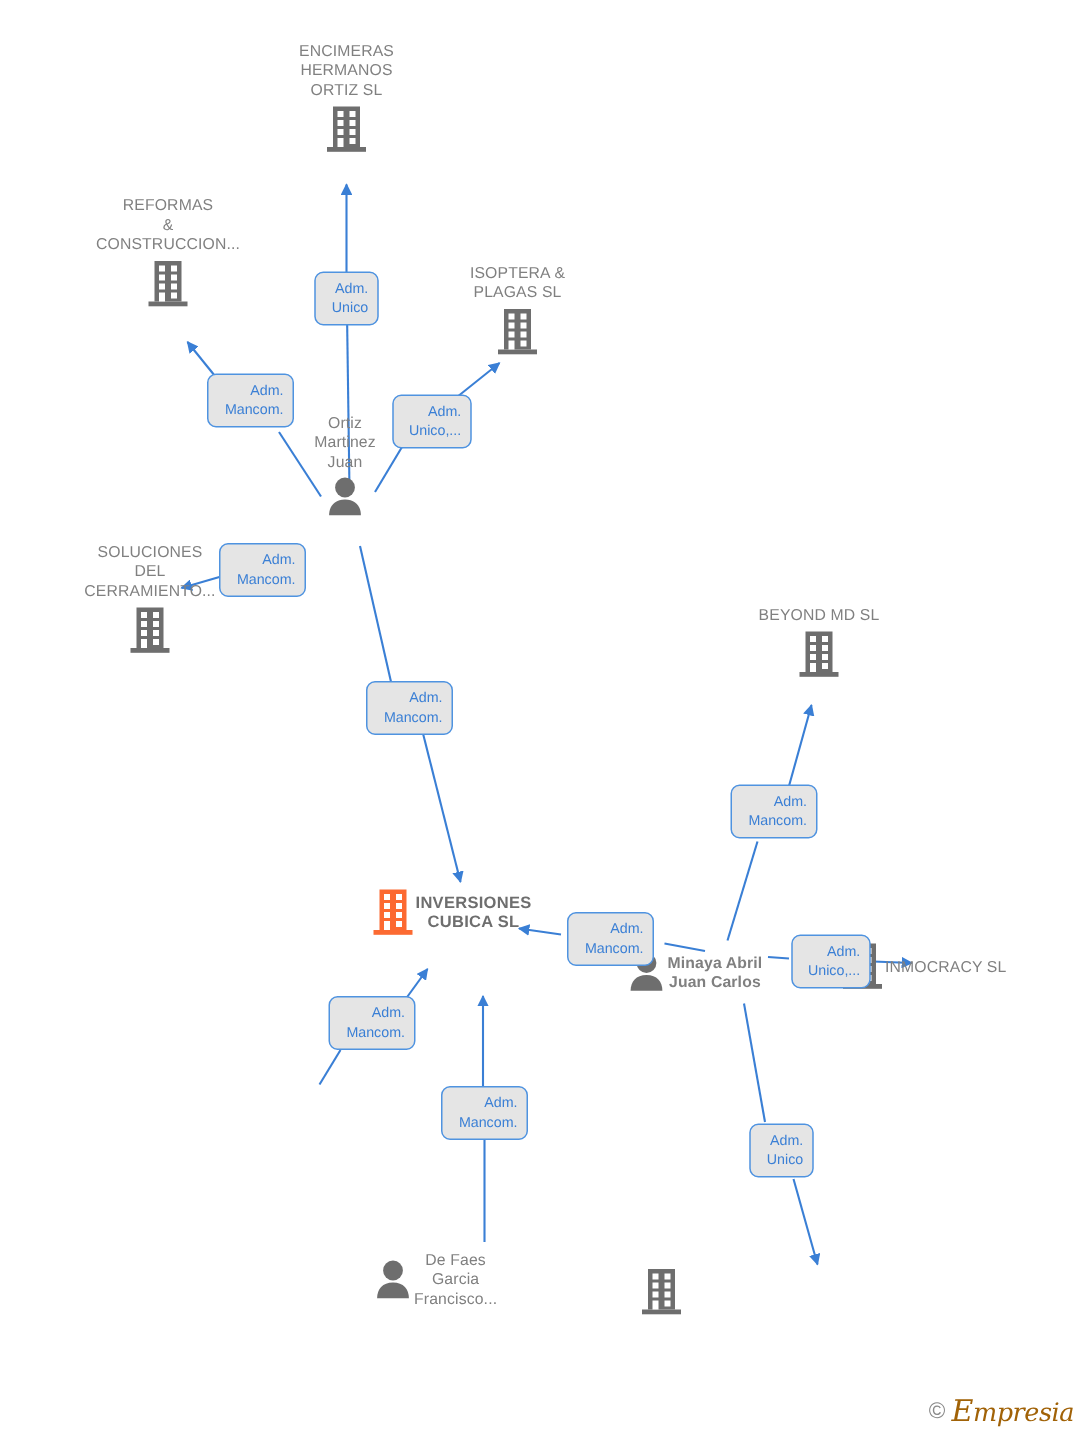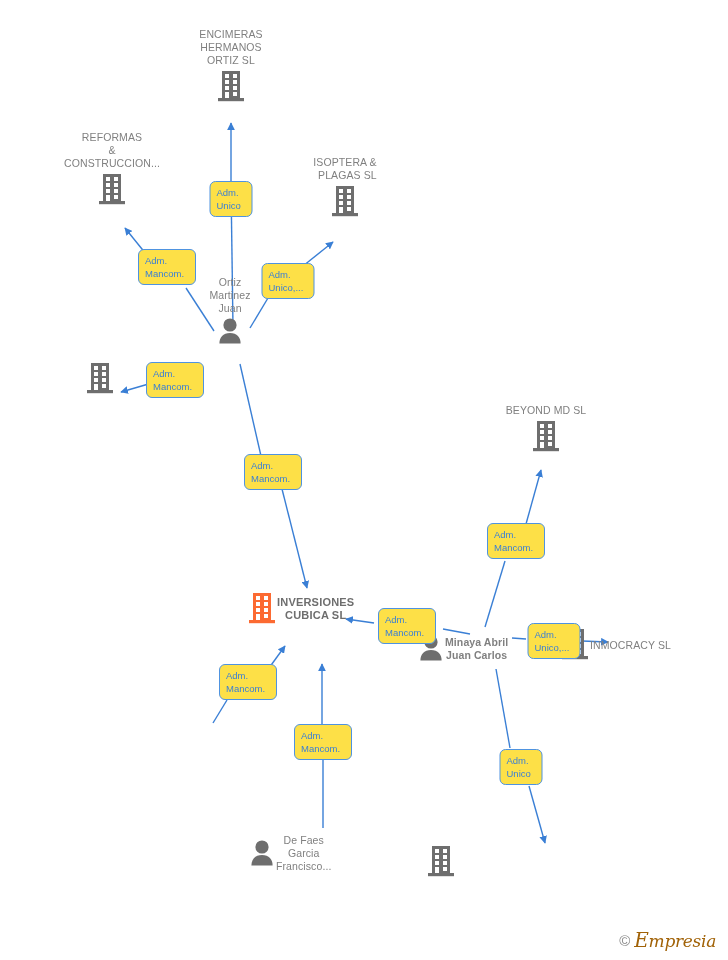--- a/index.html
+++ b/index.html
@@ -56,25 +56,25 @@
   .node.highlight .label {
     color: #6e6e6e;
     font-weight: bold;
     font-size: 11px;
     letter-spacing: 0.2px;
   }
   .edge-label {
     position: absolute;
     border: 1.3px solid #4f93e0;
     border-radius: 6px;
-    background: #fde047;
+    background: #e5e5e5;
     color: #3a7fd5;
     font-size: 9.5px;
     line-height: 13px;
-    text-align: left;
+    text-align: right;
     padding: 4px 6px 4px 6px;
     white-space: pre-line;
     box-sizing: border-box;
     transform: translate(-50%, -50%);
   }
   #watermark {
     position: absolute;
     right: 12px;
     bottom: 8px;
     display: flex;
@@ -182,21 +182,21 @@
           <rect x="9" y="22" width="4" height="6"></rect>
             <rect x="17" y="22" width="4" height="4"></rect>
         </g>
       </svg>
     </span>
     <span class="label">REFORMAS
 &amp;
 CONSTRUCCION...</span>
   </div>
 
-  <div class="node label-above" style="left:345px; top:156px;text-align:right;">
+  <div class="node label-above" style="left:345px; top:176px;">
     <span class="icon">
       <svg width="30" height="32" viewBox="0 0 30 32" aria-hidden="true">
         <g fill="#6e6e6e">
           <rect x="6" y="1" width="18" height="27"></rect>
           <rect x="2" y="28" width="26" height="3.2"></rect>
         </g>
         <g fill="#ffffff">
           <rect x="9" y="4" width="4" height="4"></rect>
             <rect x="17" y="4" width="4" height="4"></rect>
           <rect x="9" y="10" width="4" height="4"></rect>
@@ -236,20 +236,23 @@
             <rect x="17" y="4" width="4" height="4"></rect>
           <rect x="9" y="10" width="4" height="4"></rect>
             <rect x="17" y="10" width="4" height="4"></rect>
           <rect x="9" y="16" width="4" height="4"></rect>
             <rect x="17" y="16" width="4" height="4"></rect>
           <rect x="9" y="22" width="4" height="6"></rect>
             <rect x="17" y="22" width="4" height="4"></rect>
         </g>
       </svg>
     </span>
+    <span class="label">SOLUCIONES
+DEL
+CERRAMIENTO...</span>
   </div>
 
   <div class="node label-above" style="left:546px; top:404px;">
     <span class="icon">
       <svg width="30" height="32" viewBox="0 0 30 32" aria-hidden="true">
         <g fill="#6e6e6e">
           <rect x="6" y="1" width="18" height="27"></rect>
           <rect x="2" y="28" width="26" height="3.2"></rect>
         </g>
         <g fill="#ffffff">

